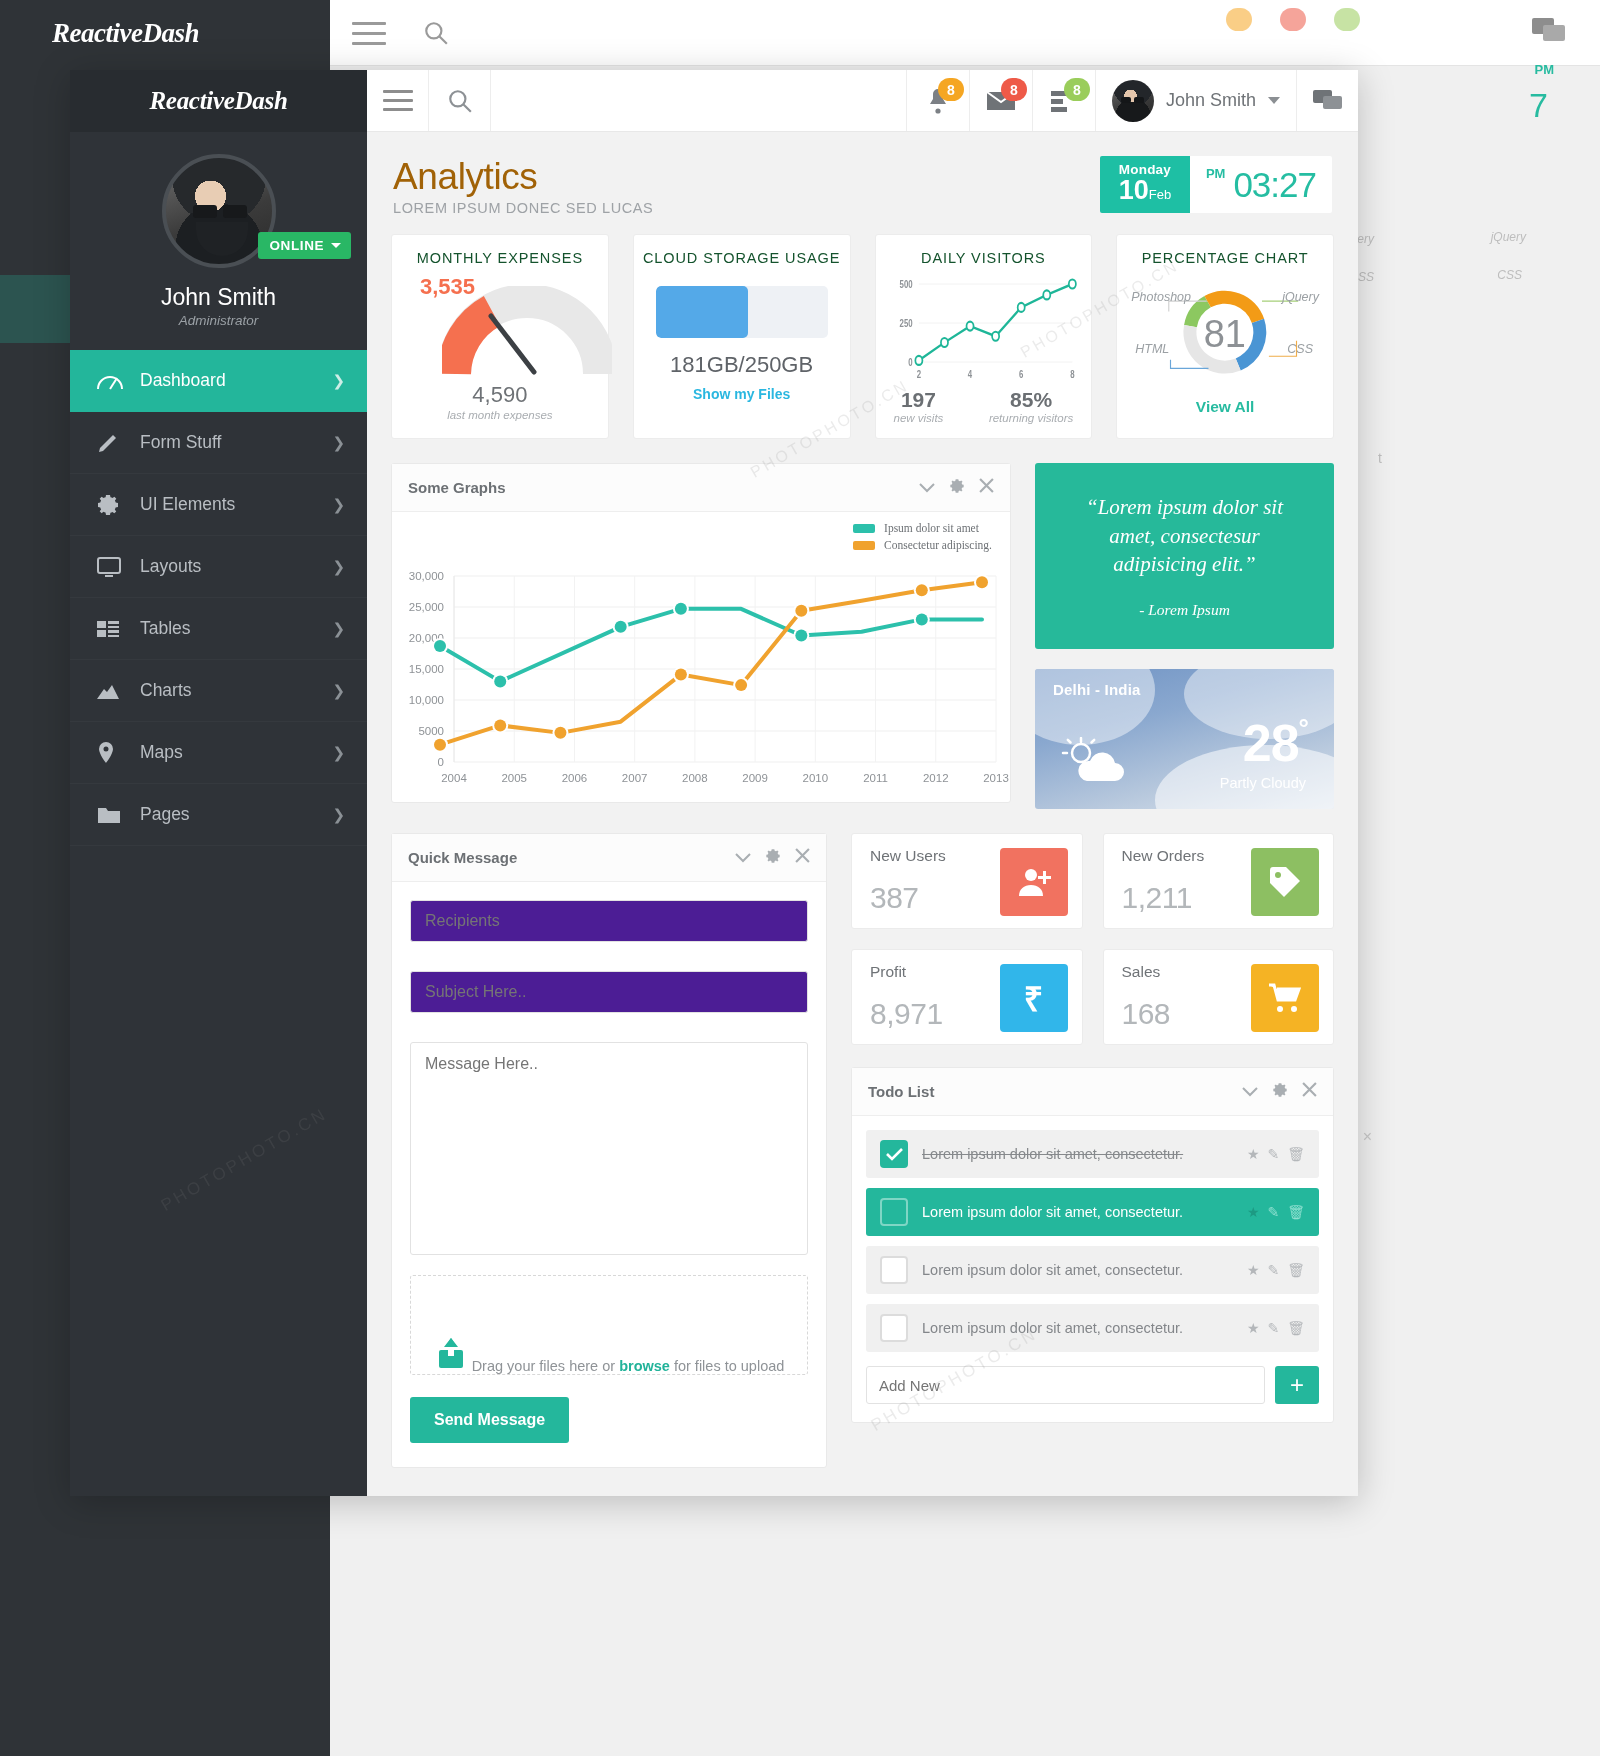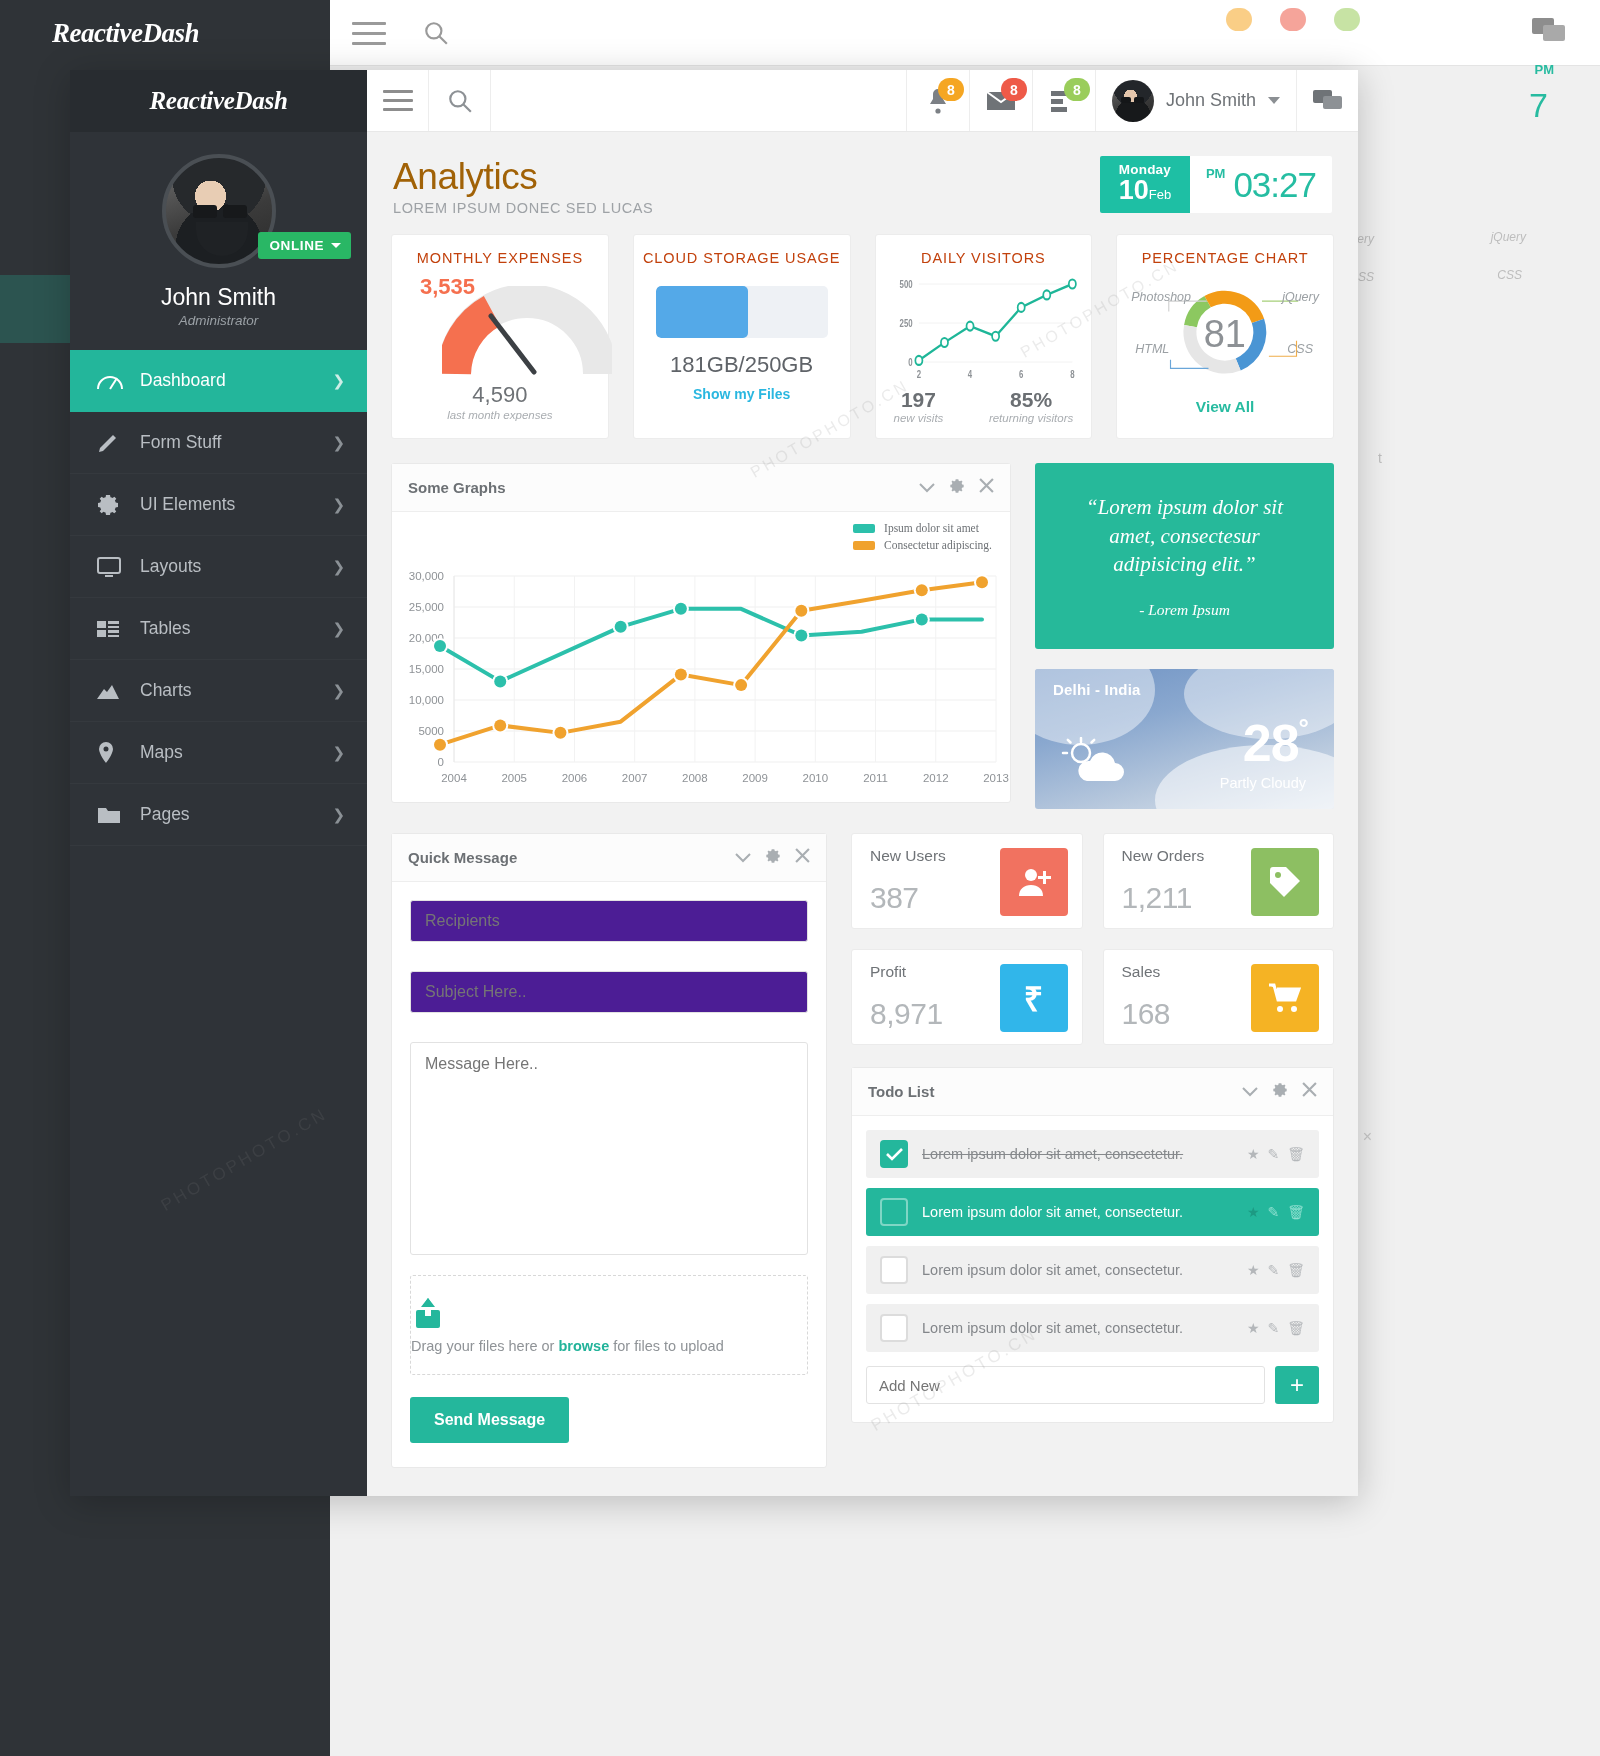--- a/index.html
+++ b/index.html
@@ -148,21 +148,21 @@
   .cd-dow { font-size: 13.5px; font-weight: bold; letter-spacing: .2px; }
   .cd-day { font-size: 27px; font-weight: bold; line-height: 1; }
   .cd-day sub { font-size: 13px; font-weight: normal; vertical-align: baseline; }
   .clock-time { background: #fff; color: #27beA4; padding: 0 16px; display: flex; align-items: center; gap: 8px; }
   .clock-time .t { font-size: 35px; color: #25bda2; letter-spacing: -1px; font-weight: 400;}
   .clock-time .ampm { font-size: 13px; color: #25bda2; font-weight: bold; align-self: flex-start; margin-top: 10px; }
 
   
   .cardrow { display: flex; gap: 24px; margin-bottom: 24px; }
   .card { background: #fff; border-radius: 3px; border: 1px solid #ececec; flex: 1; }
-  .card-title { text-align: center; font-size: 14.5px; color: #c2410c; letter-spacing: .9px; padding: 15px 0 4px; }
+  .card-title { text-align: center; font-size: 14.5px; color: #14532d; letter-spacing: .9px; padding: 15px 0 4px; }
 
   
   .gauge-wrap { position: relative; height: 112px; margin: 0 18px; }
   .gauge-val { position: absolute; left: 10px; top: 4px; font-size: 22px; color: #f5704f; font-weight: bold;}
   .gauge-svg { position: absolute; left: 32px; top: 16px; }
   .gauge-foot { text-align: center; padding-bottom: 16px; }
   .gauge-foot .big { font-size: 22px; color: #6e7276; }
   .gauge-foot .sm { font-size: 11.5px; color: #a9adb1; font-style: italic; margin-top: 1px;}
 
   
@@ -233,21 +233,21 @@
     padding: 0 14px; font-size: 16px; color: #b7bbbf; font-family: "Liberation Sans", sans-serif;
     margin-bottom: 29px; background: #4c1d95;
   }
   .qm-textarea {
     width: 100%; height: 213px; border: 1px solid #e2e2e2; border-radius: 3px;
     padding: 12px 14px; font-size: 16px; color: #b7bbbf; resize: none;
     font-family: "Liberation Sans", sans-serif; margin-bottom: 16px;
   }
   .dropzone {
     border: 1px dashed #d8d8d8; border-radius: 3px; height: 100px;
-    display: flex; flex-direction: column; align-items: flex-start; justify-content: center;
+    display: flex; flex-direction: row; align-items: flex-end; justify-content: center;
     gap: 4px; cursor: pointer; margin-bottom: 22px;
   }
   .dz-txt { font-size: 14.5px; color: #8f9397; }
   .dz-txt b { color: #22b39a; }
   .send-btn {
     background: #24b79c; color: #fff; border: none; border-radius: 3px;
     padding: 14px 24px; font-size: 16px; font-weight: bold; cursor: pointer;
     font-family: "Liberation Sans", sans-serif;
   }
 

